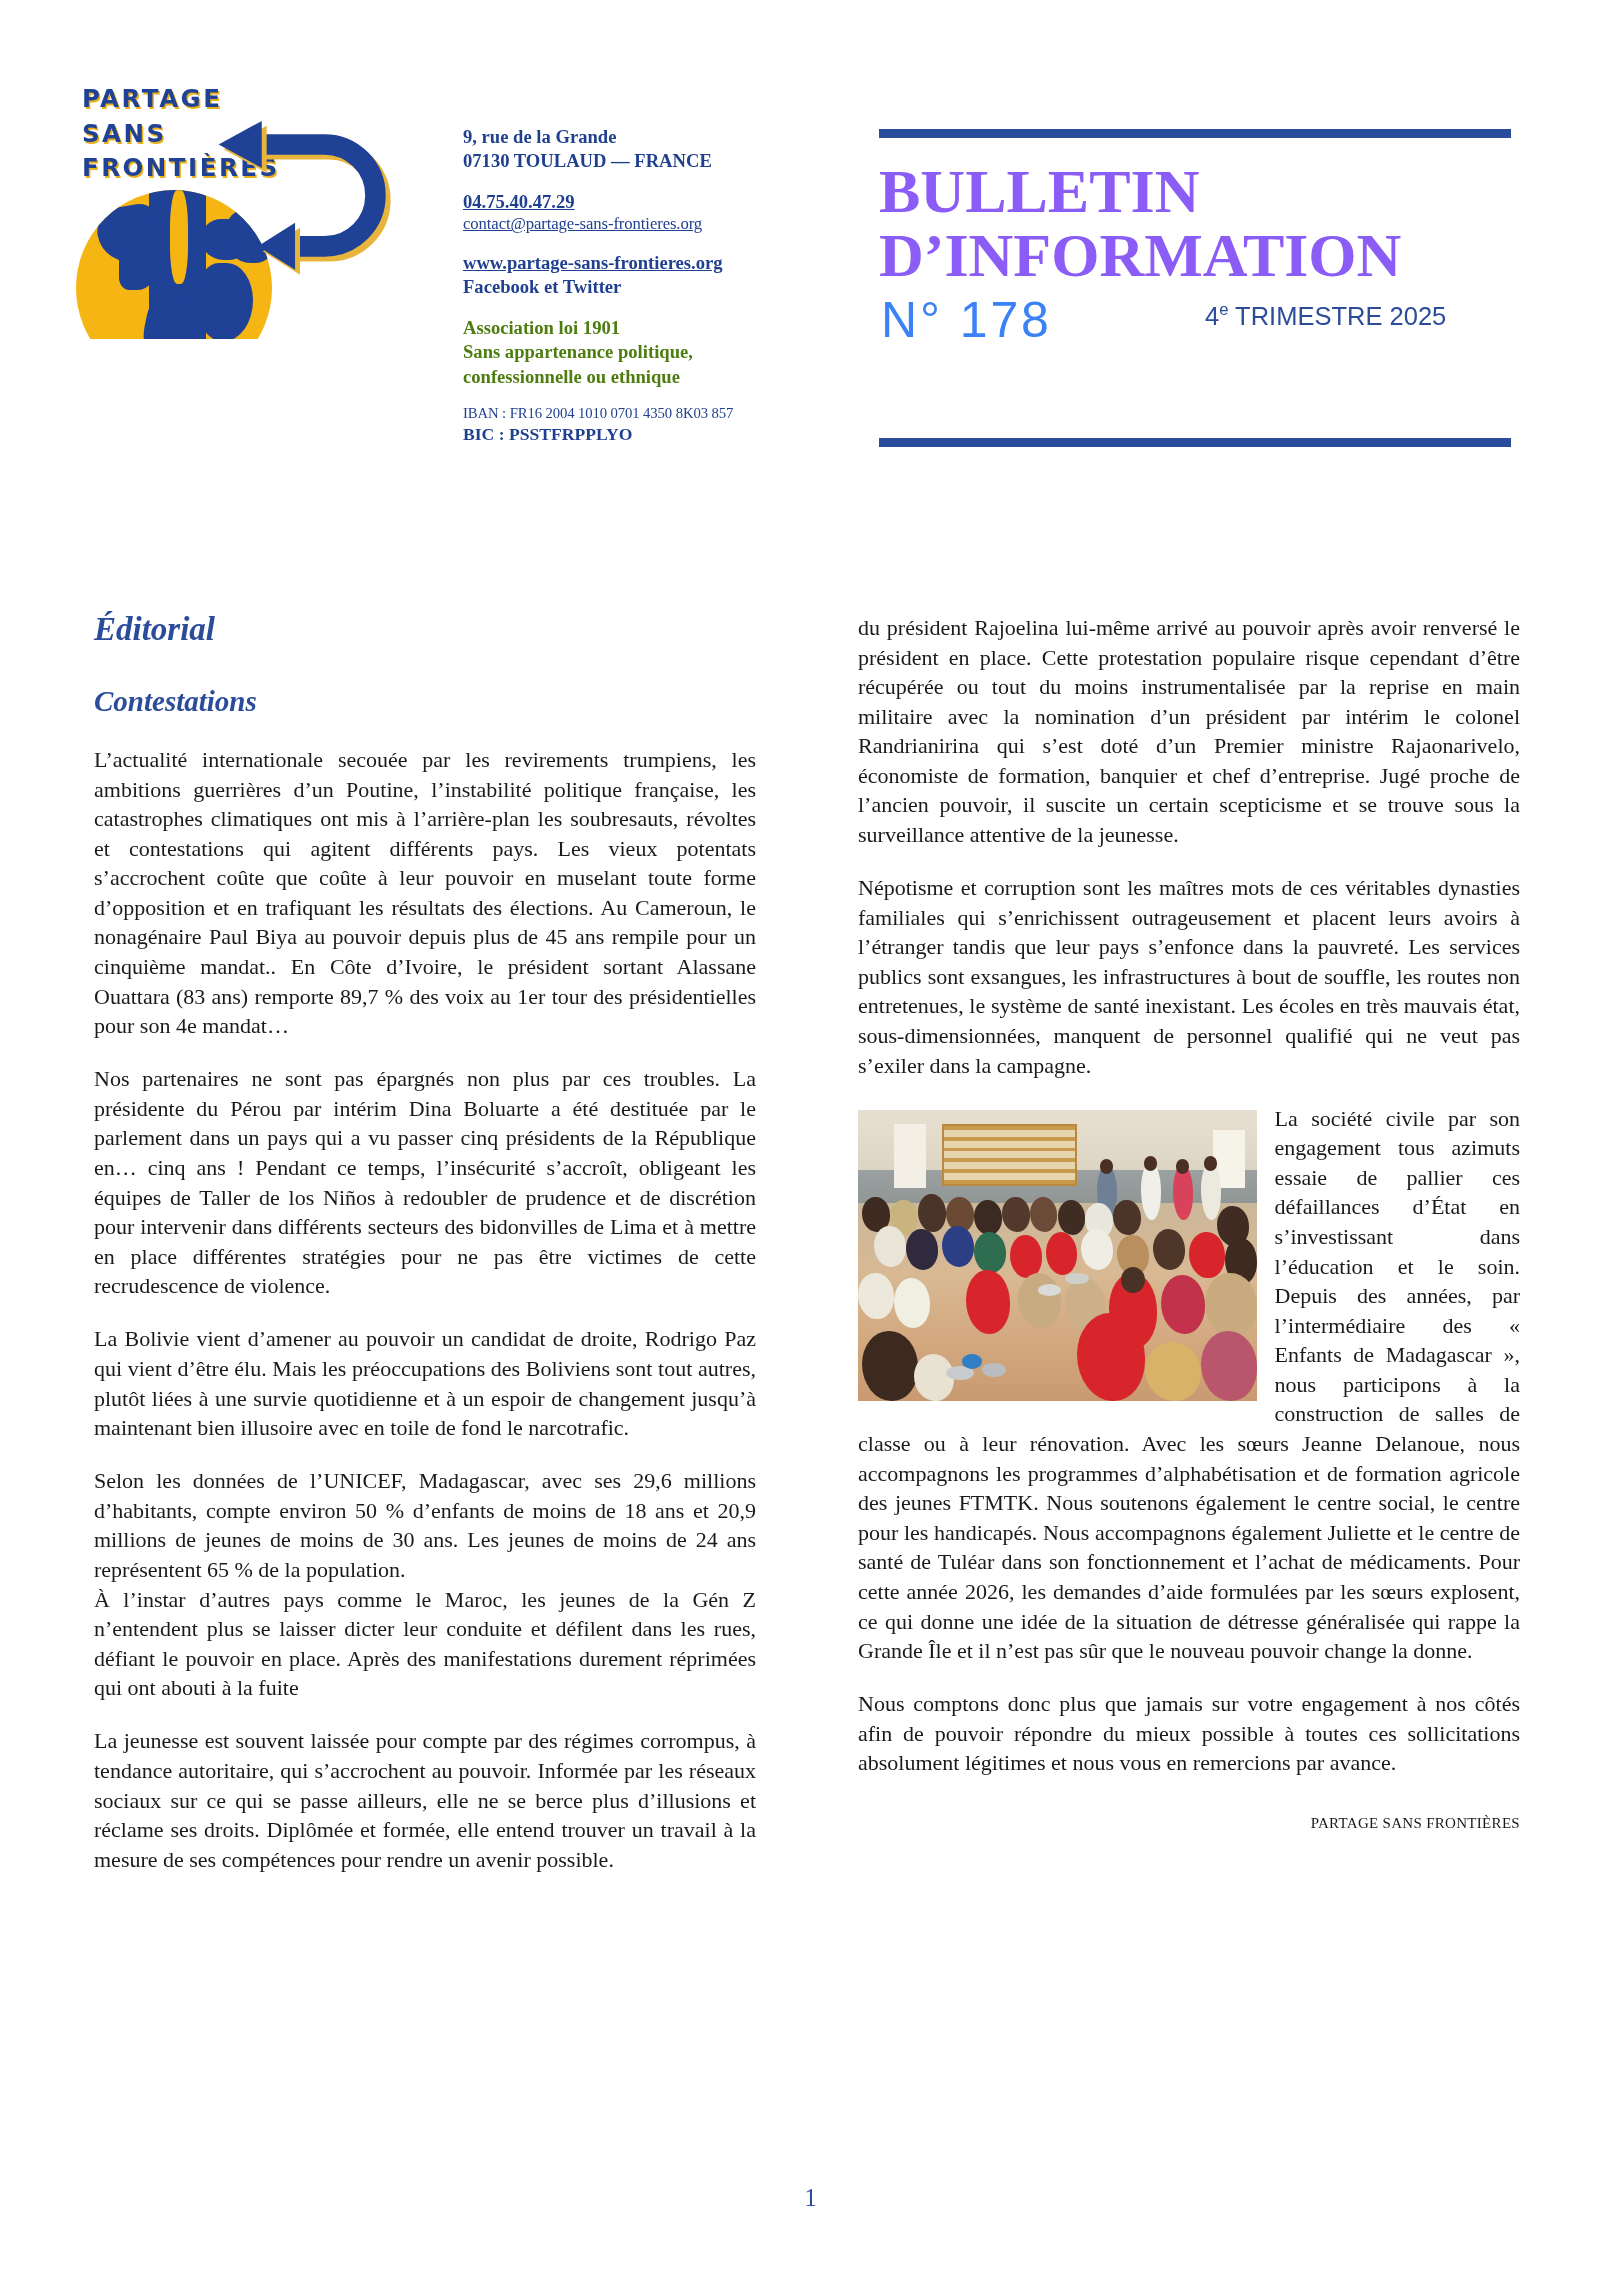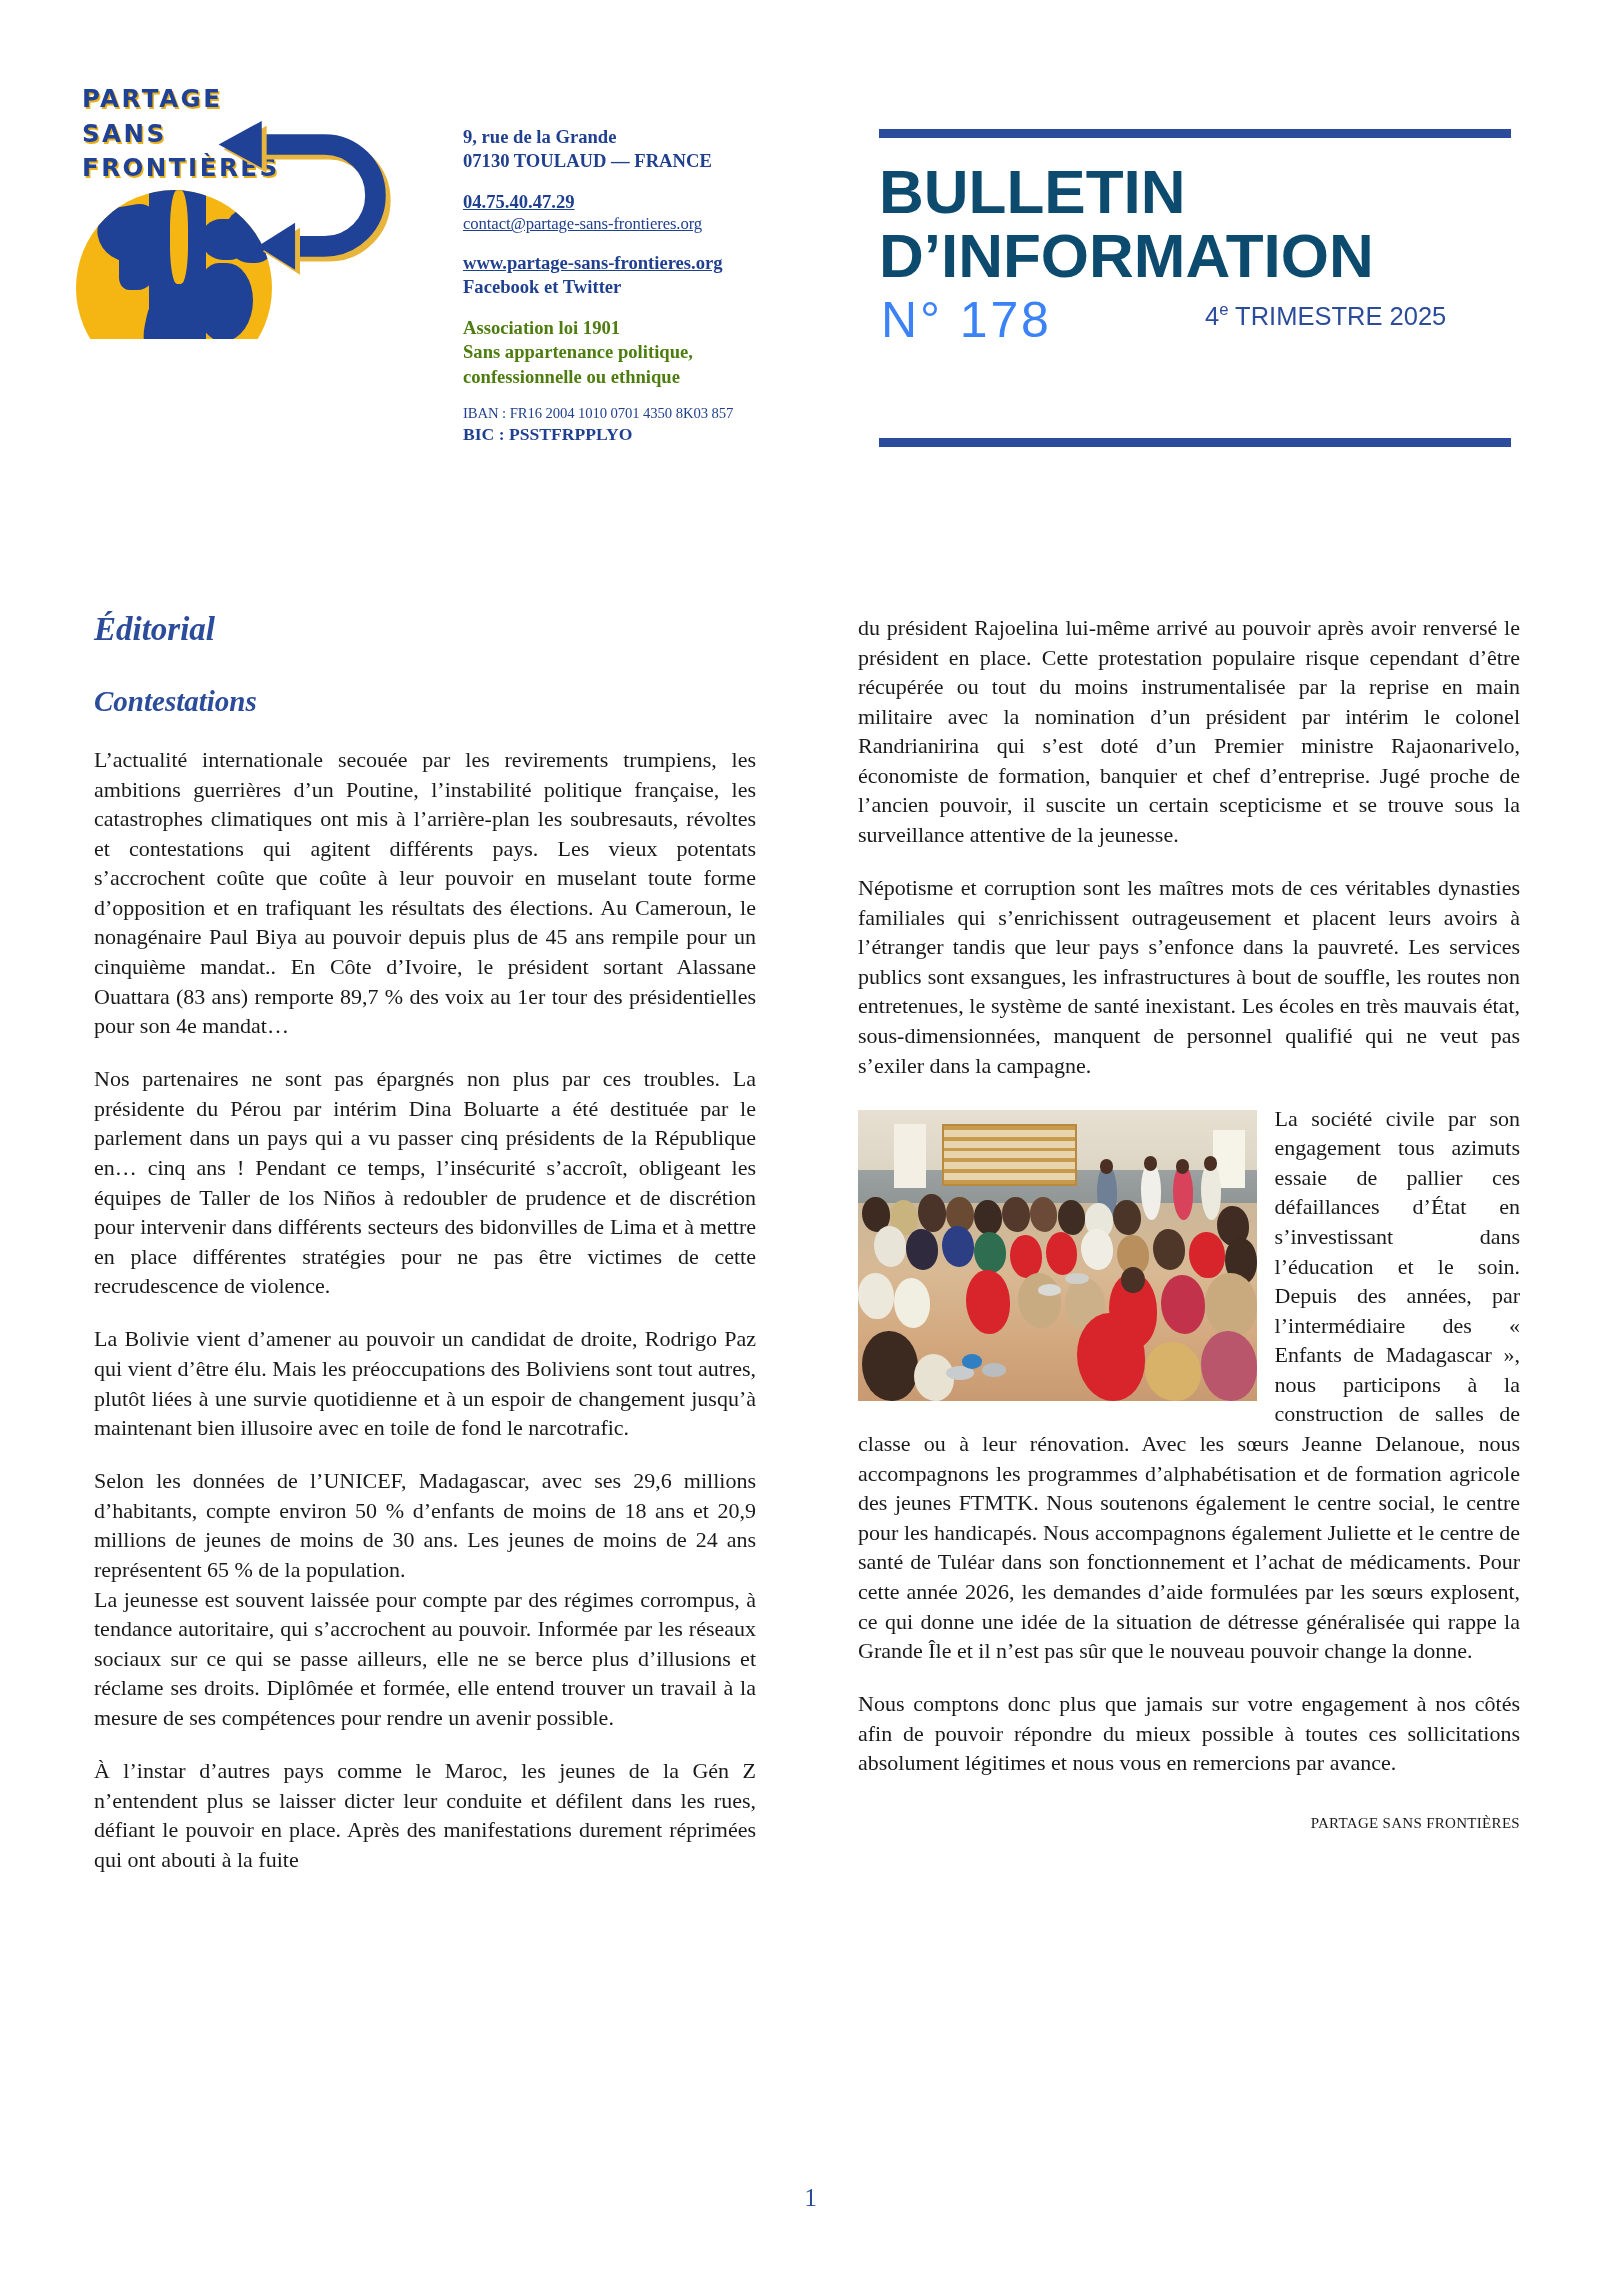--- a/index.html
+++ b/index.html
@@ -164,25 +164,25 @@
   }
   .rule-bottom {
     position: absolute;
     left: 879px;
     top: 438px;
     width: 632px;
     height: 8.8px;
     background: #2b4b9b;
   }
   .bulletin-title {
-    font-family: Liberation Sans, sans-serif;
+    font-family: Liberation Serif, serif;
     font-weight: bold;
     font-size: 62px;
     line-height: 1.02;
-    color: #0c4a6e;
+    color: #8b5cf6;
     margin-top: 22.5px;
     letter-spacing: 0px;
   }
   .bulletin-title div { white-space: nowrap; }
   .issue-row {
     position: relative;
     height: 69px;
     margin-top: 3.9px;
   }
   .issue-no {
@@ -379,22 +379,22 @@
   </div>
 
   <div class="col col-left">
     <div class="kicker">Éditorial</div>
     <div class="subhead">Contestations</div>
 
     <p class="para">L’actualité internationale secouée par les revirements trumpiens, les ambitions guerrières d’un Poutine, l’instabilité politique française, les catastrophes climatiques ont mis à l’arrière-plan les soubresauts, révoltes et contestations qui agitent différents pays. Les vieux potentats s’accrochent coûte que coûte à leur pouvoir en muselant toute forme d’opposition et en trafiquant les résultats des élections. Au Cameroun, le nonagénaire Paul Biya au pouvoir depuis plus de 45 ans rempile pour un cinquième mandat.. En Côte d’Ivoire, le président sortant Alassane Ouattara (83 ans) remporte 89,7 % des voix au 1er tour des présidentielles pour son 4e mandat…</p>
     <p class="para">Nos partenaires ne sont pas épargnés non plus par ces troubles. La présidente du Pérou par intérim Dina Boluarte a été destituée par le parlement dans un pays qui a vu passer cinq présidents de la République en… cinq ans ! Pendant ce temps, l’insécurité s’accroît, obligeant les équipes de Taller de los Niños à redoubler de prudence et de discrétion pour intervenir dans différents secteurs des bidonvilles de Lima et à mettre en place différentes stratégies pour ne pas être victimes de cette recrudescence de violence.</p>
     <p class="para">La Bolivie vient d’amener au pouvoir un candidat de droite, Rodrigo Paz qui vient d’être élu. Mais les préoccupations des Boliviens sont tout autres, plutôt liées à une survie quotidienne et à un espoir de changement jusqu’à maintenant bien illusoire avec en toile de fond le narcotrafic.</p>
     <p class="para tight">Selon les données de l’UNICEF, Madagascar, avec ses 29,6 millions d’habitants, compte environ 50 % d’enfants de moins de 18 ans et 20,9 millions de jeunes de moins de 30 ans. Les jeunes de moins de 24 ans représentent 65 % de la population.</p>
+    <p class="para">À l’instar d’autres pays comme le Maroc, les jeunes de la Gén Z n’entendent plus se laisser dicter leur conduite et défilent dans les rues, défiant le pouvoir en place. Après des manifestations durement réprimées qui ont abouti à la fuite</p>
     <p class="para">La jeunesse est souvent laissée pour compte par des régimes corrompus, à tendance autoritaire, qui s’accrochent au pouvoir. Informée par les réseaux sociaux sur ce qui se passe ailleurs, elle ne se berce plus d’illusions et réclame ses droits. Diplômée et formée, elle entend trouver un travail à la mesure de ses compétences pour rendre un avenir possible.</p>
-    <p class="para">À l’instar d’autres pays comme le Maroc, les jeunes de la Gén Z n’entendent plus se laisser dicter leur conduite et défilent dans les rues, défiant le pouvoir en place. Après des manifestations durement réprimées qui ont abouti à la fuite</p>
   </div>
 
   <div class="col col-right">
     <p class="para">du président Rajoelina lui-même arrivé au pouvoir après avoir renversé le président en place. Cette protestation populaire risque cependant d’être récupérée ou tout du moins instrumentalisée par la reprise en main militaire avec la nomination d’un président par intérim le colonel Randrianirina qui s’est doté d’un Premier ministre Rajaonarivelo, économiste de formation, banquier et chef d’entreprise. Jugé proche de l’ancien pouvoir, il suscite un certain scepticisme et se trouve sous la surveillance attentive de la jeunesse.</p>
     <p class="para">Népotisme et corruption sont les maîtres mots de ces véritables dynasties familiales qui s’enrichissent outrageusement et placent leurs avoirs à l’étranger tandis que leur pays s’enfonce dans la pauvreté. Les services publics sont exsangues, les infrastructures à bout de souffle, les routes non entretenues, le système de santé inexistant. Les écoles en très mauvais état, sous-dimensionnées, manquent de personnel qualifié qui ne veut pas s’exiler dans la campagne.</p>
 
     <div class="photo">
       <div class="ph-wall"></div>
       <div class="ph-floor"></div>
       <div class="ph-door"></div>

